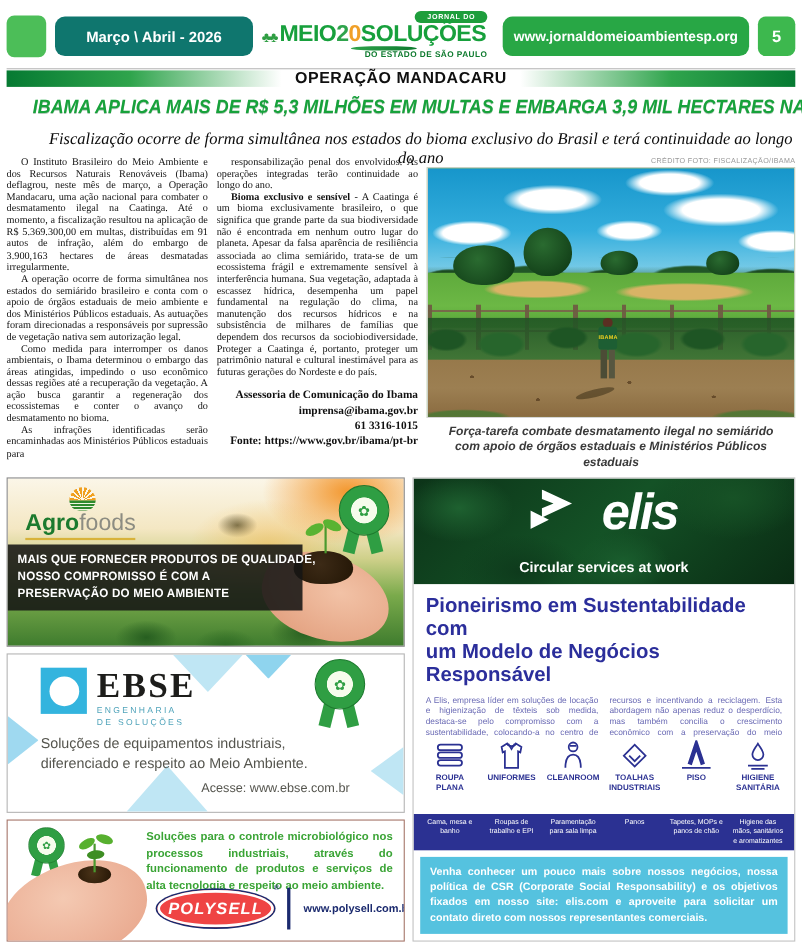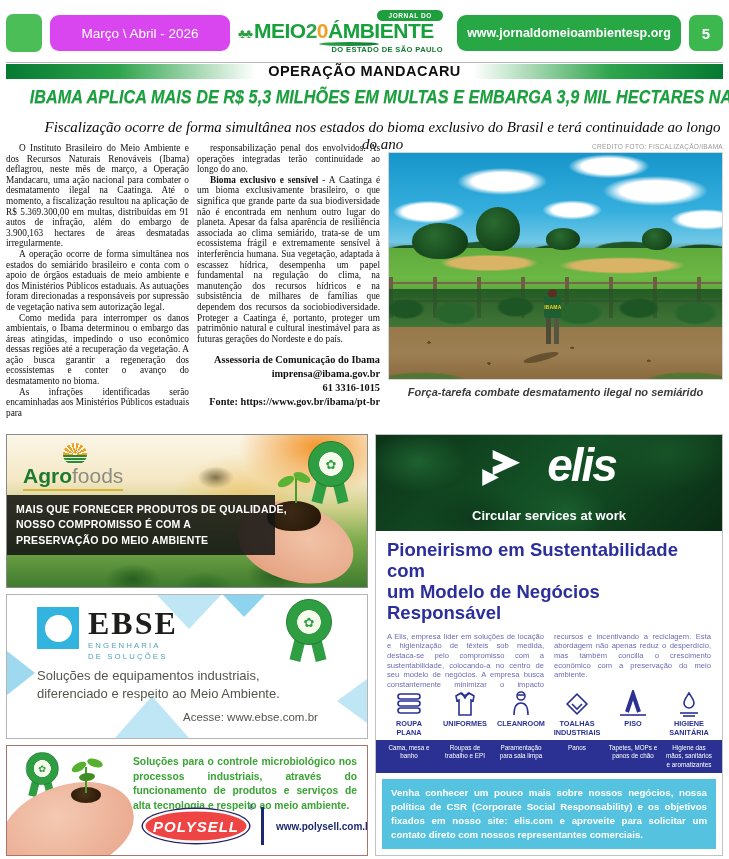--- a/index.html
+++ b/index.html
@@ -1,22 +1,22 @@
 <!DOCTYPE html>
 <html><head>
 <meta charset="utf-8">
 <style>
   html,body{margin:0;padding:0;background:#fff;}
   .page{position:relative;width:729px;height:859px;background:#fff;overflow:hidden;
         font-family:"Liberation Sans",sans-serif;}
   
   .header{position:absolute;left:6px;right:6px;top:10px;height:46px;display:flex;align-items:center;gap:8px;}
   .hdr-sq{width:36px;height:38px;border-radius:7px;background:#4CBE58;flex:0 0 auto;}
-  .hdr-date{width:180px;height:36px;border-radius:9px;background:#d946ef;color:#fff;
-            display:flex;align-items:center;justify-content:center;font-weight:400;font-size:13.5px;flex:0 0 auto;}
+  .hdr-date{width:180px;height:36px;border-radius:9px;background:#0f766e;color:#fff;
+            display:flex;align-items:center;justify-content:center;font-weight:700;font-size:13.5px;flex:0 0 auto;}
   .logo{position:relative;flex:1;height:46px;}
   .logo-pill{position:absolute;right:6px;top:0;background:#1E9E3C;color:#fff;font-size:6.5px;font-weight:700;
              padding:2px 11px;border-radius:7px;letter-spacing:.6px;}
   .logo-main{position:absolute;left:16px;top:9px;font-weight:800;font-size:21px;letter-spacing:-.5px;color:#17A03C;white-space:nowrap;}
   .logo-main .n2{color:#2FA44C;} .logo-main .n0{color:#F0A028;}
   .logo-sub{position:absolute;right:6px;bottom:2px;font-weight:800;font-size:7.5px;color:#0E7A2E;letter-spacing:.4px;}
   .logo-swoosh{position:absolute;right:70px;bottom:10px;width:60px;height:4px;border-radius:50%;
                background:linear-gradient(90deg,#2FA44C,#0E7A2E);}
   .logo-trees{position:absolute;left:0px;top:16px;color:#2F9E43;font-size:13px;letter-spacing:-2px;}
   .hdr-url{width:224px;height:36px;border-radius:9px;background:#28A745;color:#fff;
@@ -184,49 +184,49 @@
   .poly-url{font-weight:700;font-size:10px;color:#1B2A6E;}
   
   .ad-elis{flex:1;border:1px solid #c2c2c2;background:#fff;display:flex;flex-direction:column;overflow:hidden;}
   .elis-band{position:relative;height:96px;flex:0 0 auto;
     background:
       radial-gradient(70px 44px at 12% 28%,#1E6130,rgba(0,0,0,0) 70%),
       radial-gradient(90px 54px at 84% 18%,#175226,rgba(0,0,0,0) 70%),
       radial-gradient(60px 40px at 55% 80%,#1A5E2E,rgba(0,0,0,0) 70%),
       radial-gradient(80px 48px at 28% 88%,#0E3A1C,rgba(0,0,0,0) 70%),
       linear-gradient(135deg,#0C3318,#145226 50%,#0A2C14);}
-  .elis-logo{position:absolute;left:50%;top:10px;transform:translateX(-50%);display:flex;align-items:flex-end;gap:25px;}
+  .elis-logo{position:absolute;left:50%;top:10px;transform:translateX(-50%);display:flex;align-items:flex-start;gap:25px;}
   .elis-word{font-style:italic;font-weight:700;font-size:46px;color:#fff;letter-spacing:-2px;line-height:.9;}
   .elis-tag{position:absolute;left:50%;bottom:8px;transform:translateX(-50%);font-weight:700;font-size:13px;color:#fff;white-space:nowrap;}
   .elis-head{padding:9px 11px 3px;font-weight:700;font-size:18.5px;color:#2B2E9B;line-height:1.13;}
   .elis-body{flex:1;display:flex;gap:10px;padding:5px 11px 2px;overflow:hidden;
              font-size:7.6px;line-height:1.28;color:#6B6BB5;text-align:justify;}
   .elis-body .bcol{flex:1;}
   .elis-body p{margin:0 0 7px;}
-  .elis-services{display:flex;padding:2px 5px 3px;flex:0 0 auto;}
+  .elis-services{display:flex;padding:2px 5px 20px;flex:0 0 auto;}
   .svc{flex:1;text-align:center;padding:0 2px;}
   .svc svg{display:block;margin:0 auto 2px;}
   .svc-label{font-weight:700;font-size:7.3px;color:#2B3192;line-height:1.15;}
   .elis-navy{display:flex;background:#2B3192;padding:4px 5px;flex:0 0 auto;}
   .svc-sub{flex:1;font-size:6.3px;color:#fff;text-align:center;line-height:1.3;padding:0 3px;}
   .elis-cyan{margin:6px;background:#55C2DF;padding:7px 9px;font-weight:700;font-size:9.7px;color:#fff;
              text-align:justify;line-height:1.45;flex:0 0 auto;}
 </style>
 </head>
 <body>
 
 <div class="page">
 
   <div class="header">
     <div class="hdr-sq"></div>
     <div class="hdr-date">Março \ Abril - 2026</div>
     <div class="logo">
       <div class="logo-trees">♣♣</div>
       <div class="logo-pill">JORNAL DO</div>
-      <div class="logo-main"><span>MEIO</span><span class="n2">2</span><span class="n0">0</span><span>ÁMBIENTE</span></div>
+      <div class="logo-main"><span>MEIO</span><span class="n2">2</span><span class="n0">0</span><span>SOLUÇÕES</span></div>
       <div class="logo-swoosh"></div>
       <div class="logo-sub">DO ESTADO DE SÃO PAULO</div>
     </div>
     <div class="hdr-url">www.jornaldomeioambientesp.org</div>
     <div class="hdr-page">5</div>
   </div>
 
   <div class="kicker">
     <div class="kbar kbar-l"></div>
     <div class="kicker-text">OPERAÇÃO MANDACARU</div>
@@ -270,20 +270,21 @@
           <div class="agent-shadow"></div>
           <div class="agent-head"></div>
           <div class="agent-vest">
               <span>IBAMA</span>
             </div>
           <div class="agent-legs"></div>
         </div>
       </div>
       <div class="caption">
         <div>Força-tarefa combate desmatamento ilegal no semiárido</div>
+        <div>com apoio de órgãos estaduais e Ministérios Públicos estaduais</div>
       </div>
     </div>
   </div>
 
   <div class="ads">
     <div class="ads-left">
 
       <div class="ad-agro">
         <div class="agro-logo">
           <div class="agro-sun"></div>

